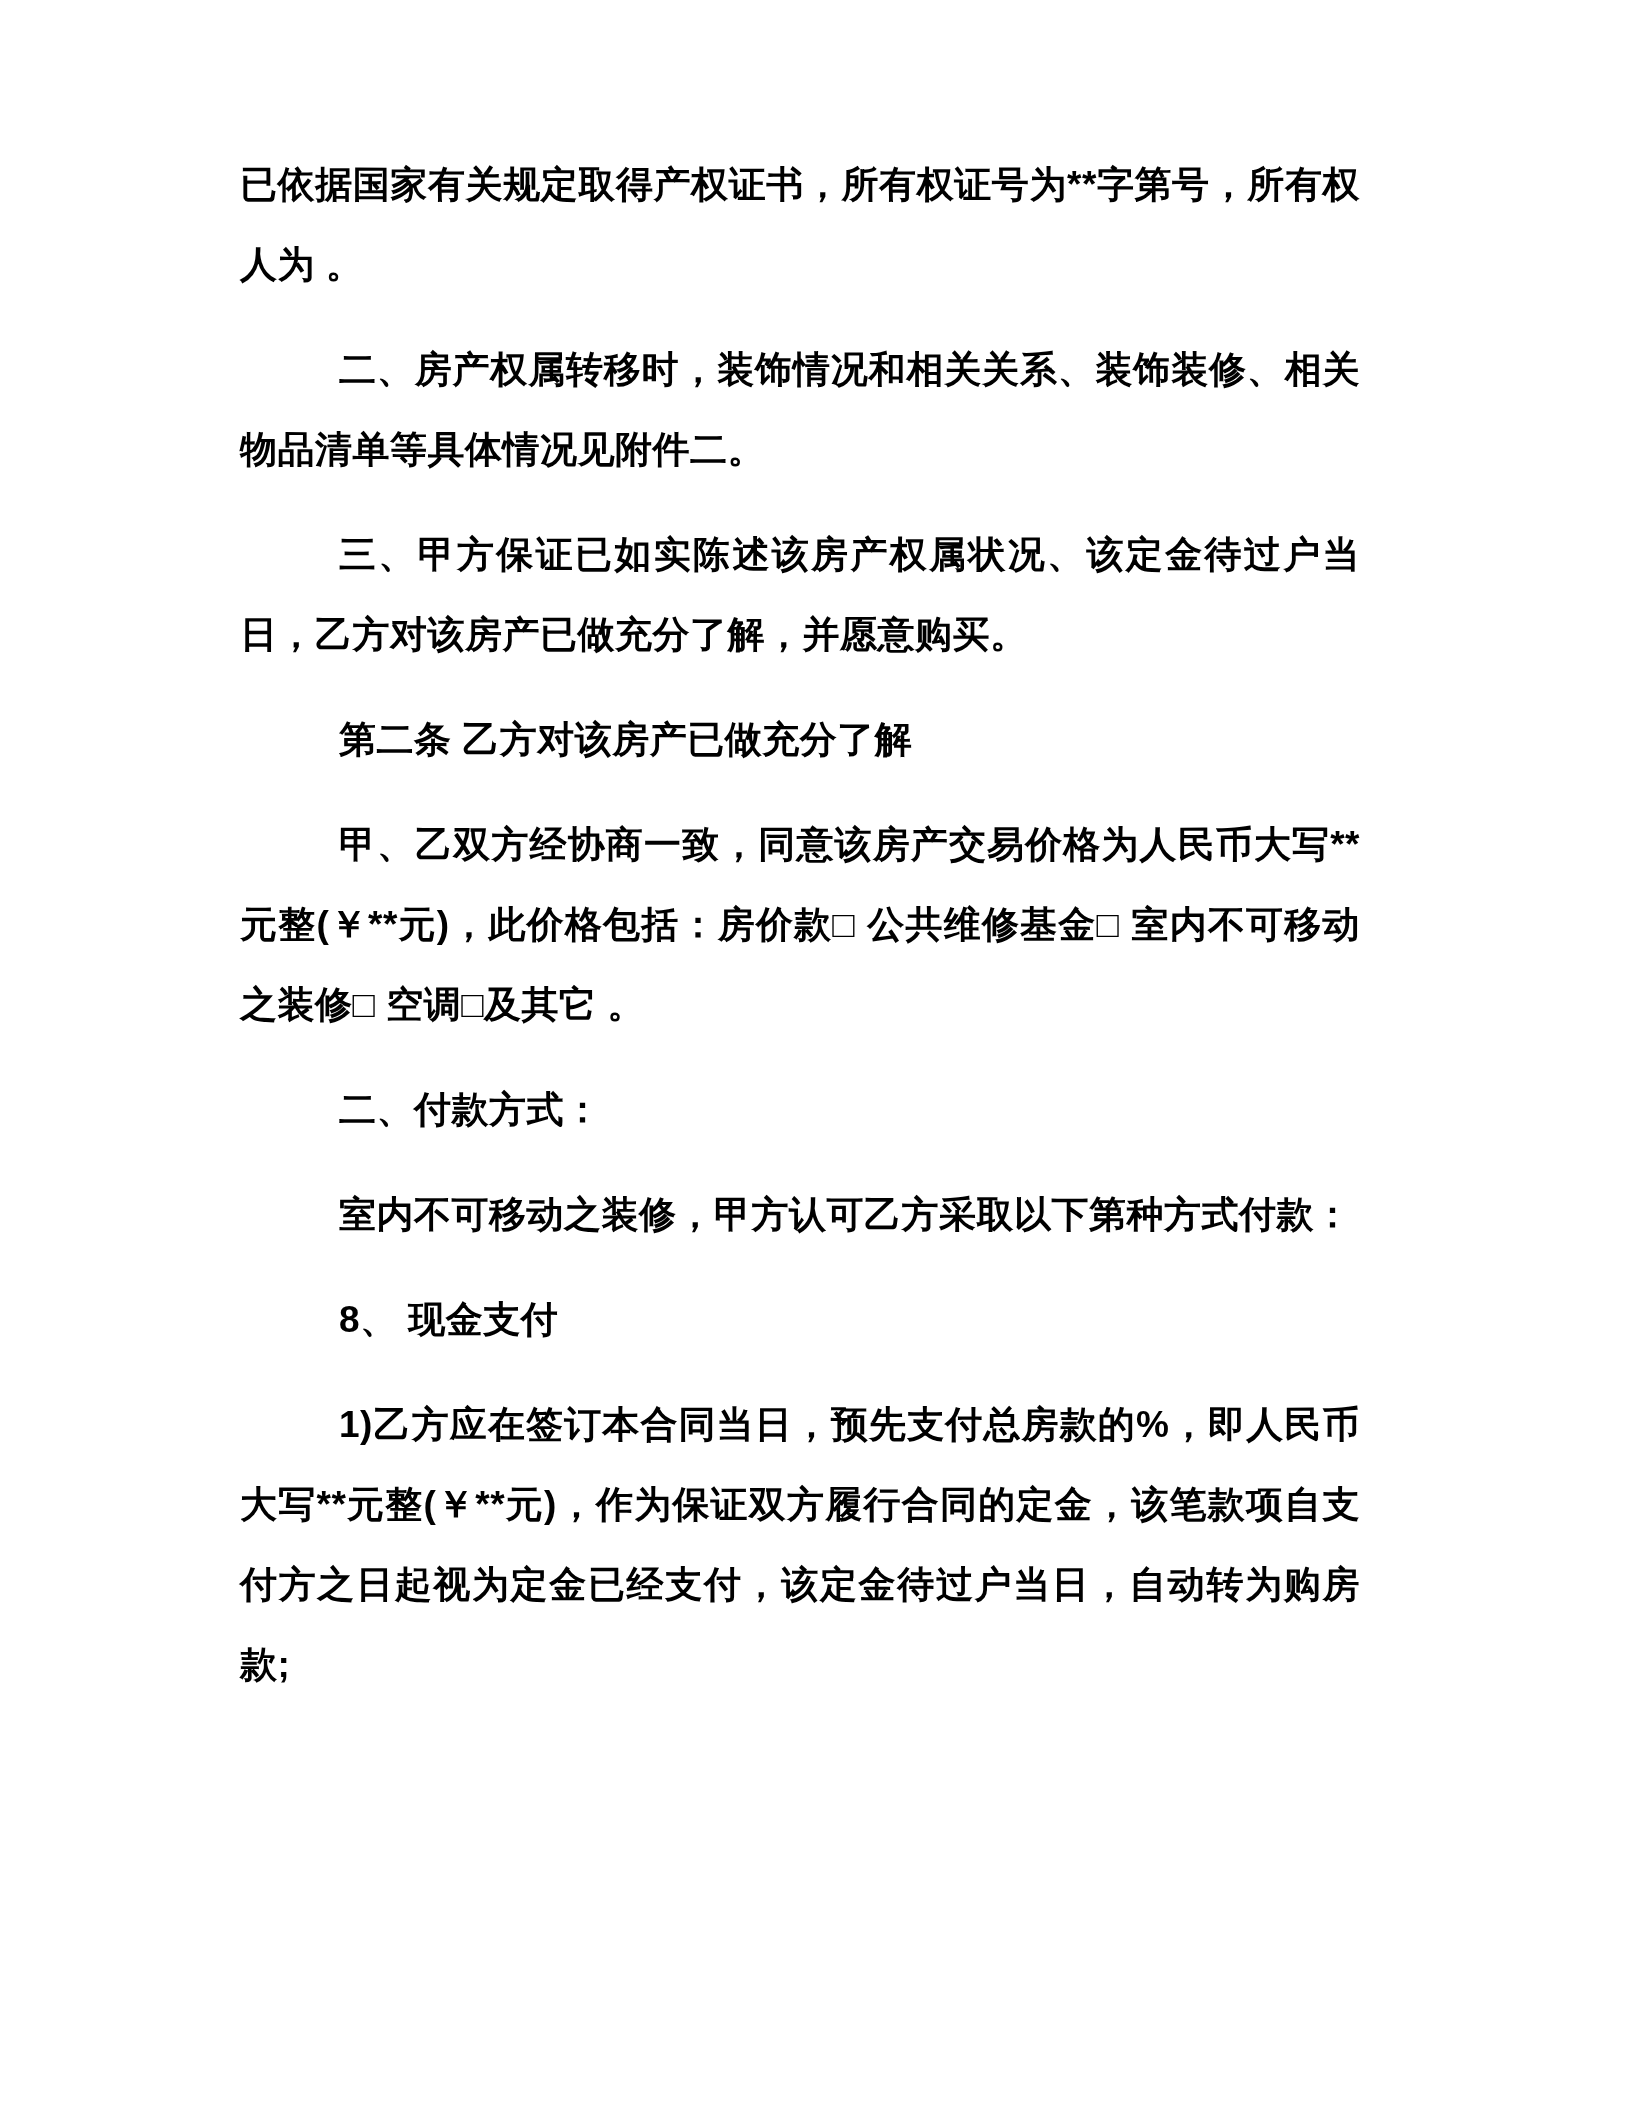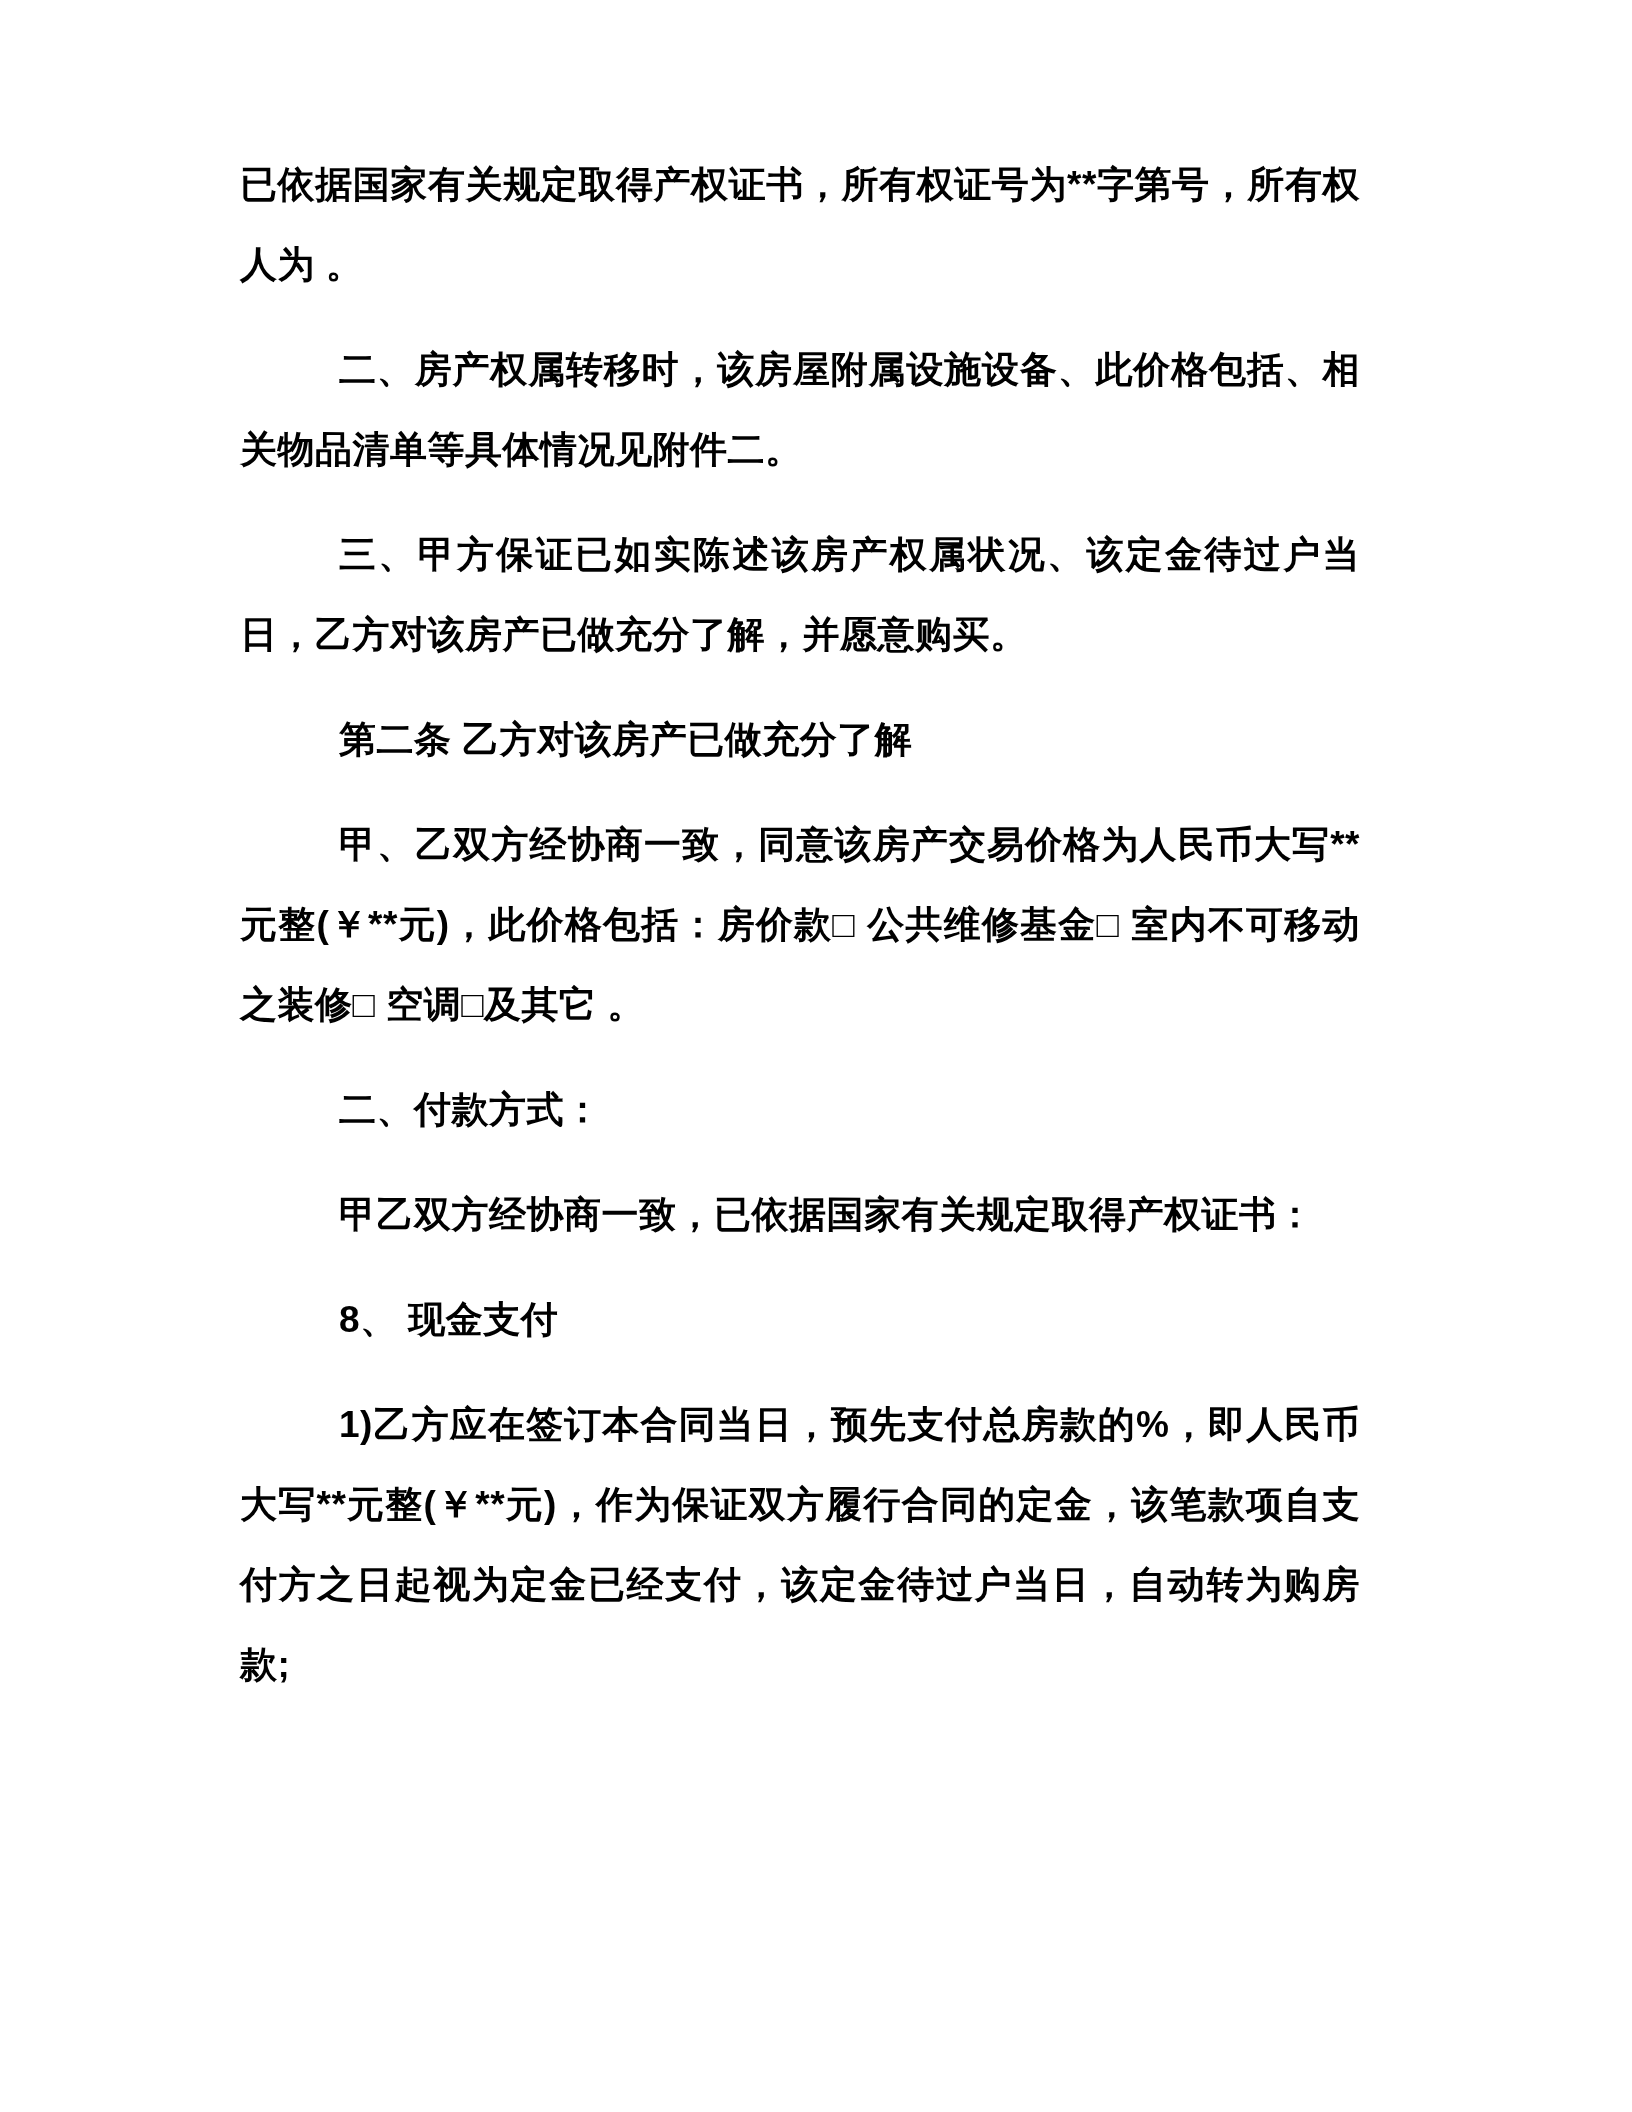--- a/index.html
+++ b/index.html
@@ -33,22 +33,22 @@
   .doc-body p.indent {
     text-indent: 99px;
   }
 </style>
 </head>
 <body>
 
 <div class="page">
   <div class="doc-body">
     <p>已依据国家有关规定取得产权证书，所有权证号为**字第号，所有权人为 。</p>
-    <p class="indent">二、房产权属转移时，该房屋附属设施设备、此价格包括、相关物品清单等具体情况见附件二。</p>
+    <p class="indent">二、房产权属转移时，装饰情况和相关关系、装饰装修、相关物品清单等具体情况见附件二。</p>
     <p class="indent">三、甲方保证已如实陈述该房产权属状况、该定金待过户当日，乙方对该房产已做充分了解，并愿意购买。</p>
     <p class="indent">第二条 乙方对该房产已做充分了解</p>
     <p class="indent">甲、乙双方经协商一致，同意该房产交易价格为人民币大写**元整(￥**元)，此价格包括：房价款□ 公共维修基金□ 室内不可移动之装修□ 空调□及其它 。</p>
     <p class="indent">二、付款方式：</p>
-    <p class="indent">甲乙双方经协商一致，已依据国家有关规定取得产权证书：</p>
+    <p class="indent">室内不可移动之装修，甲方认可乙方采取以下第种方式付款：</p>
     <p class="indent">8、 现金支付</p>
     <p class="indent">1)乙方应在签订本合同当日，预先支付总房款的%，即人民币大写**元整(￥**元)，作为保证双方履行合同的定金，该笔款项自支付方之日起视为定金已经支付，该定金待过户当日，自动转为购房款;</p>
   </div>
 </div>
 
 </body></html>

